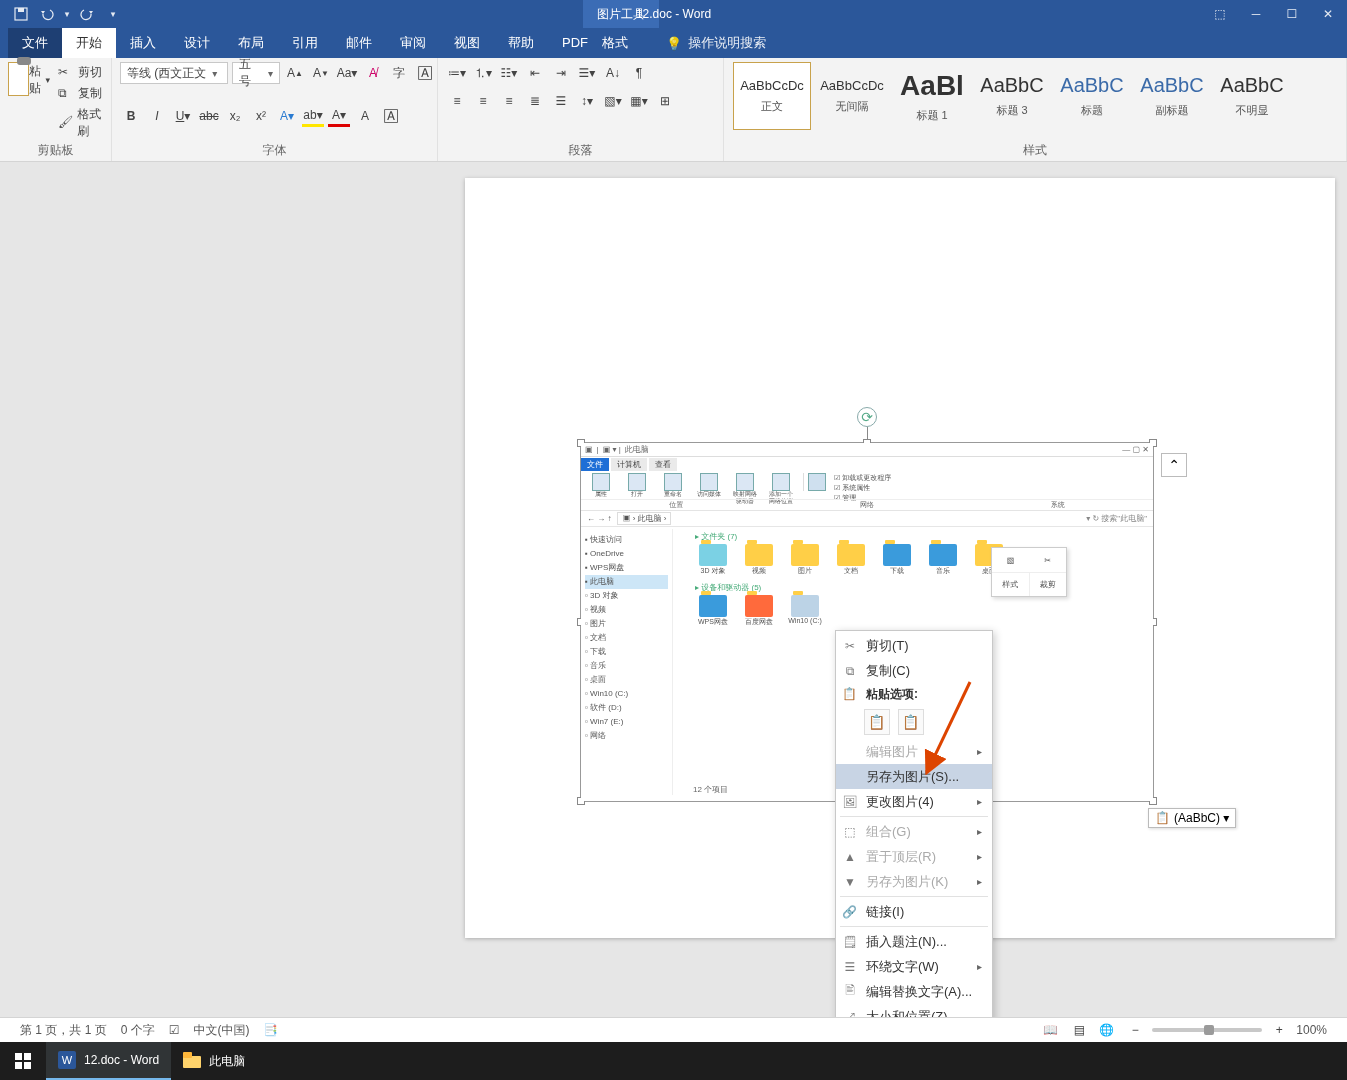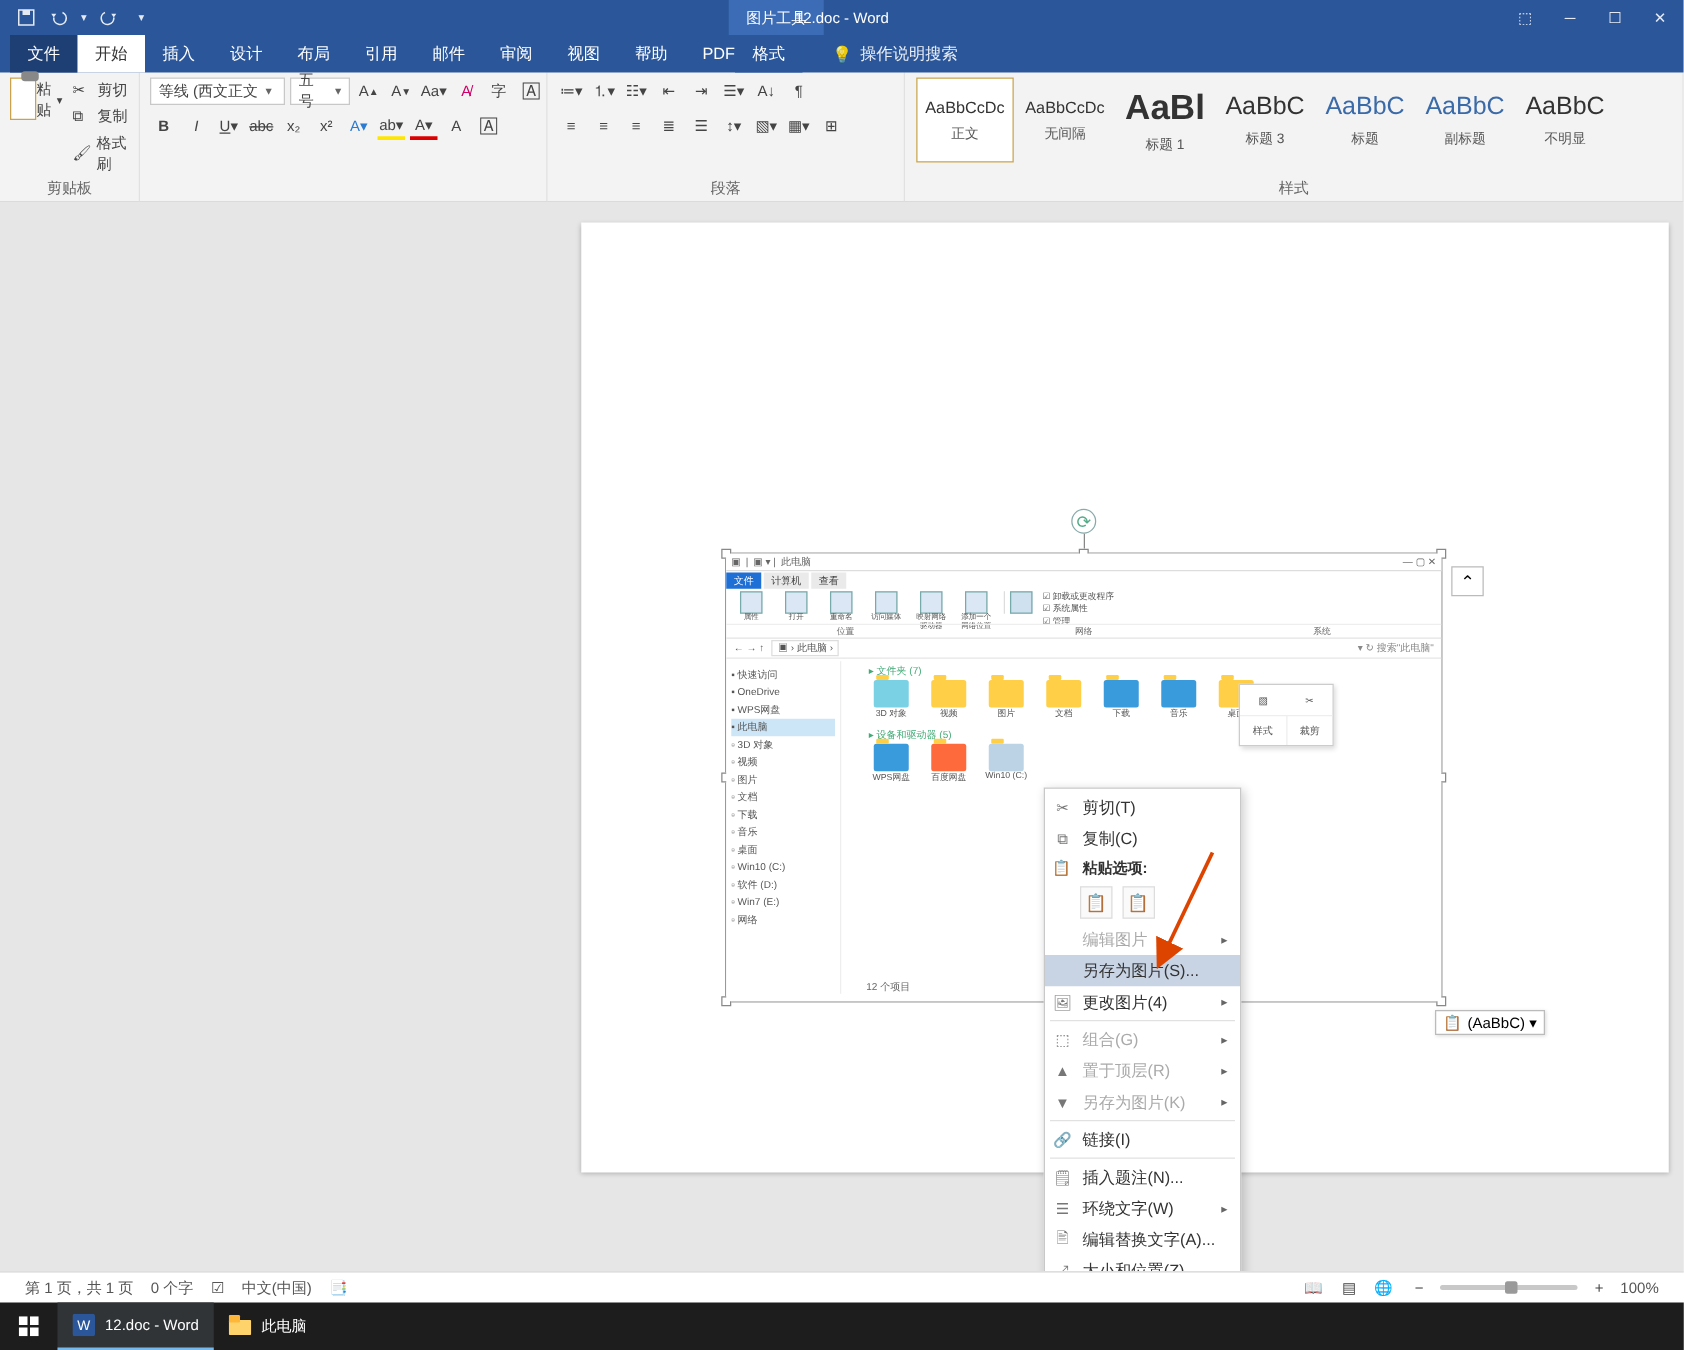--- a/index.html
+++ b/index.html
@@ -202,21 +202,21 @@
         <div class="mini-row">
             <span class="ic">🖌</span>
             <span>格式刷</span>
           </div>
       </div>
     </div>
     <div class="ribbon-group-label">剪贴板</div>
   </div>
 
   <div class="ribbon-group" style="width:326px">
-    <div class="rg-body" style="flex-direction:column; gap:6px;">
+    <div class="rg-body" style="flex-direction:column; gap:21px;">
       <div class="font-row">
         <div class="combo dd" style="width:108px">等线 (西文正文</div>
         <div class="combo dd" style="width:48px">五号</div>
         <div class="ibtn">A<sup style="font-size:8px">▲</sup></div>
         <div class="ibtn">A<sup style="font-size:8px">▼</sup></div>
         <div class="ibtn">Aa▾</div>
         <div class="ibtn" style="color:#c06;">A̸</div>
         <div class="ibtn">字</div>
         <div class="ibtn">🄰</div>
       </div>
@@ -233,20 +233,21 @@
           </div>
         <div class="ibtn">x₂</div>
         <div class="ibtn">x²</div>
         <div class="ibtn" style="color:#2a7bd1;">A▾</div>
         <div class="ibtn" style="border-bottom:3px solid #ffe600;">ab▾</div>
         <div class="ibtn" style="border-bottom:3px solid #d00;">A▾</div>
         <div class="ibtn">A</div>
         <div class="ibtn">🄰</div>
       </div>
     </div>
+    <div class="ribbon-group-label">字体</div>
   </div>
 
   <div class="ribbon-group" style="width:286px">
     <div class="rg-body" style="flex-direction:column; gap:6px;">
       <div class="font-row">
         <div class="ibtn">≔▾</div>
         <div class="ibtn">⒈▾</div>
         <div class="ibtn">☷▾</div>
         <div class="ibtn">⇤</div>
         <div class="ibtn">⇥</div>

